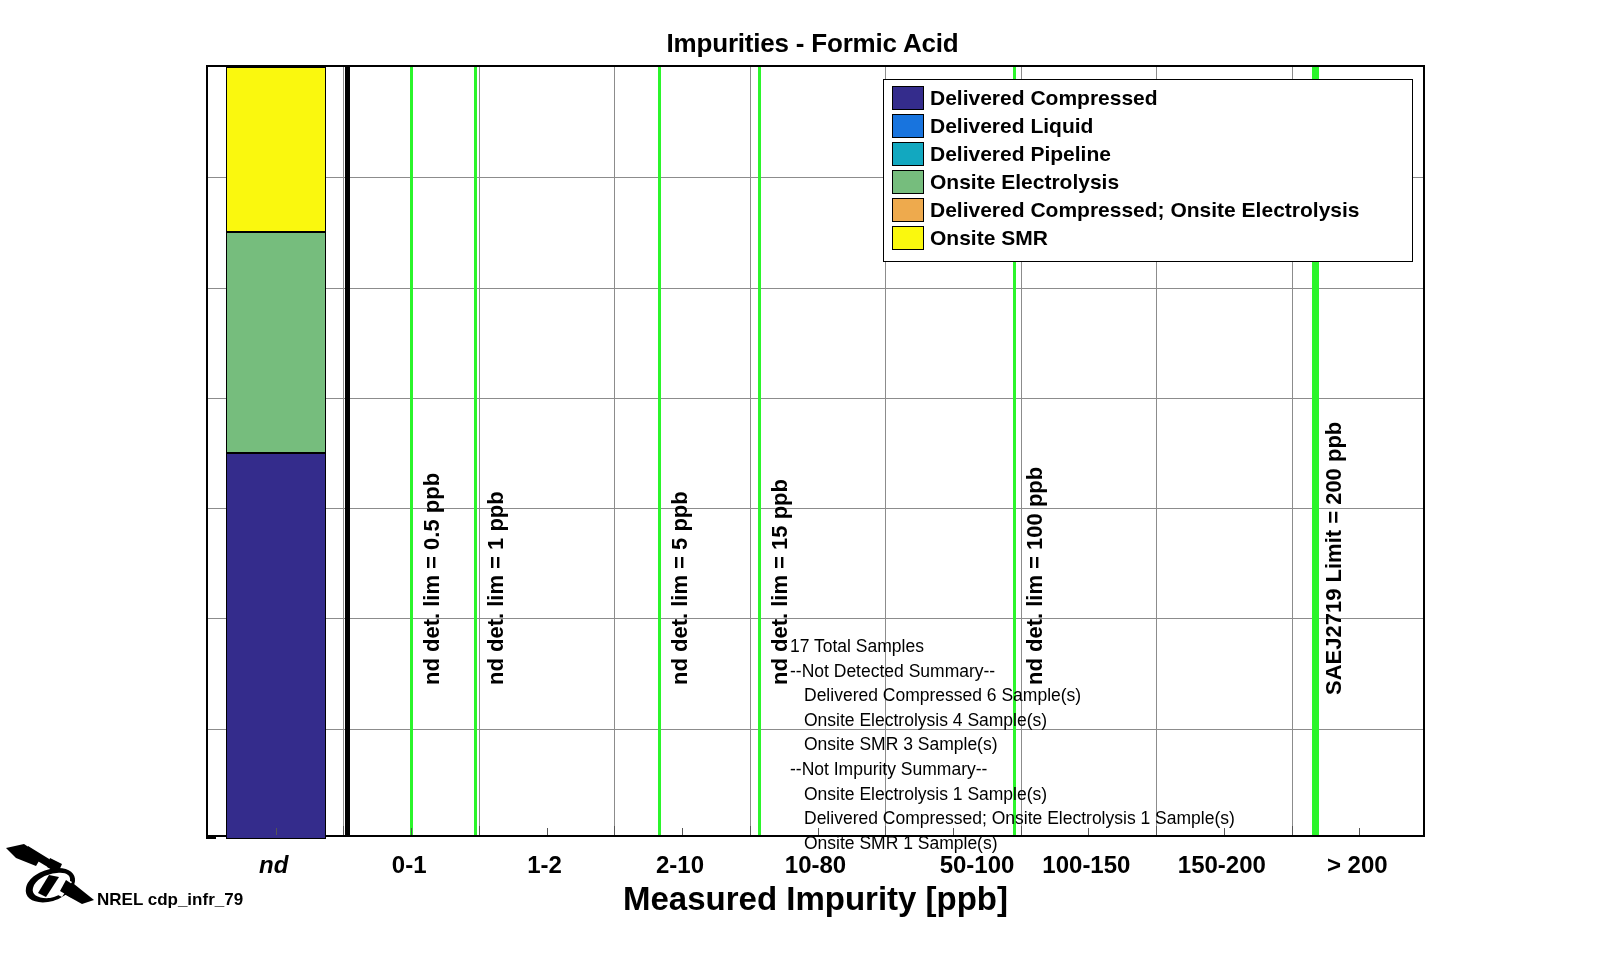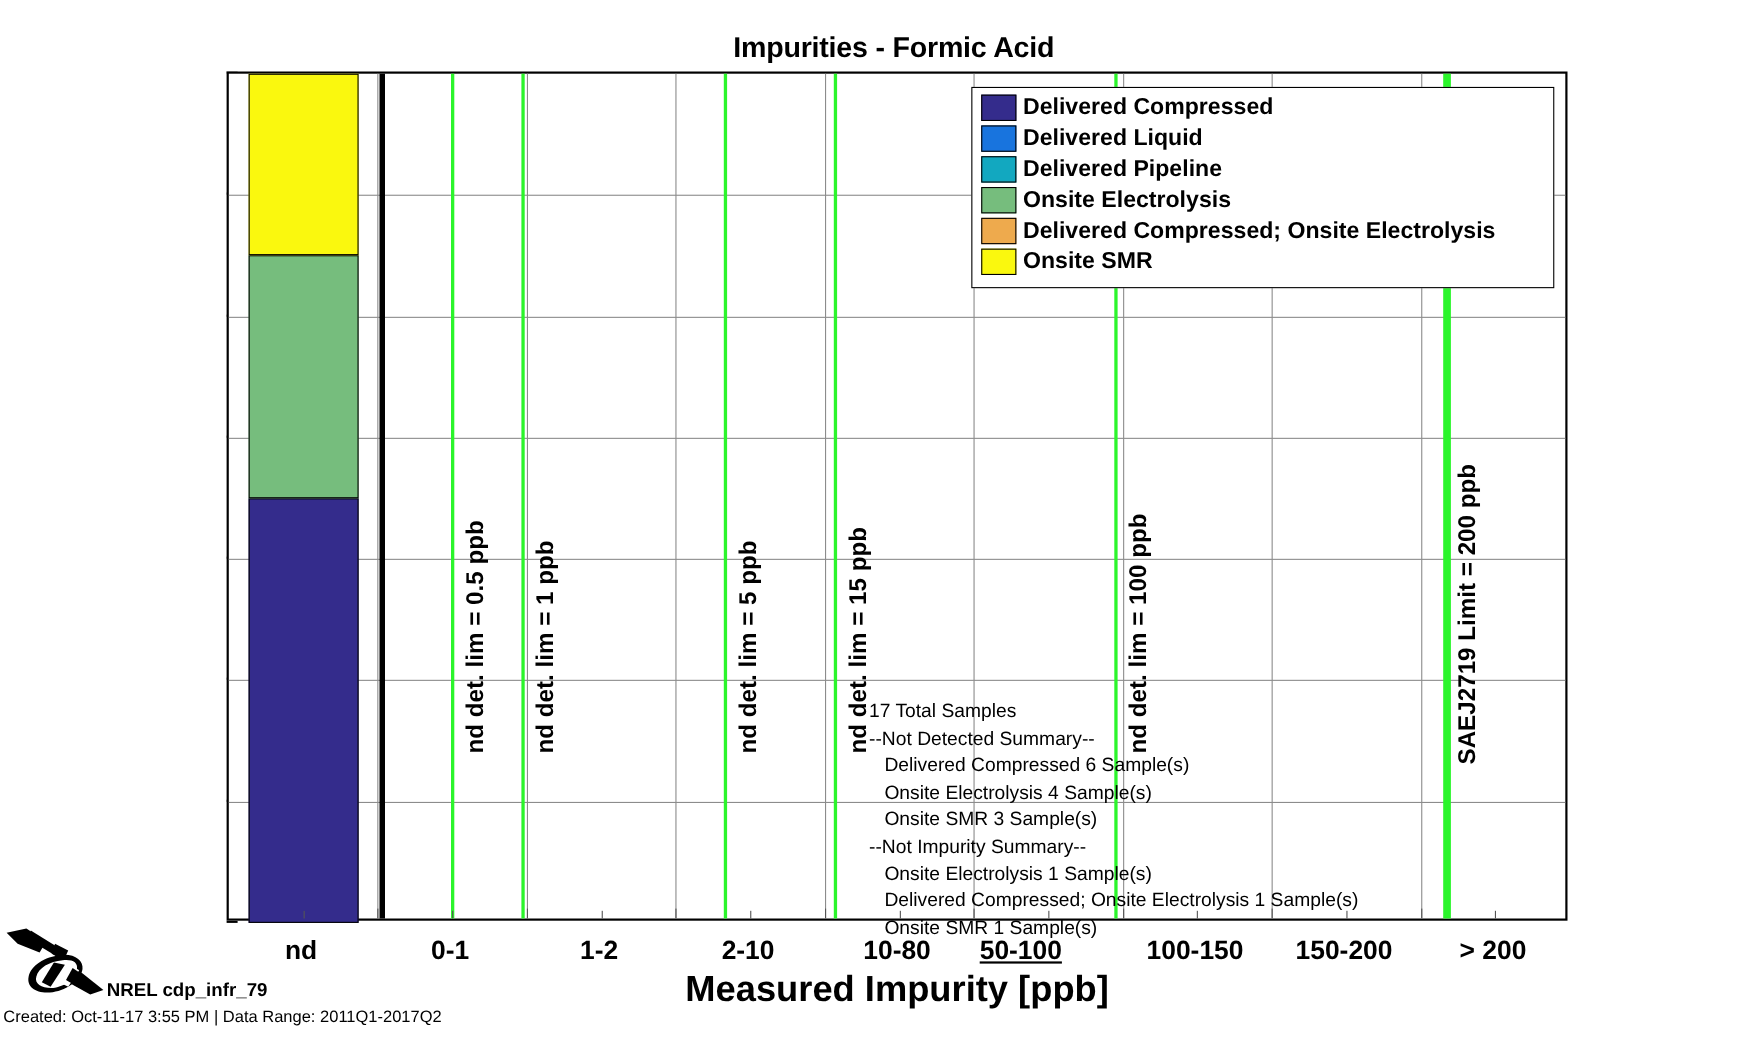--- a/index.html
+++ b/index.html
@@ -99,26 +99,26 @@
       <div class="y-tick-label" style="top: 269.571px;">10</div>
       <div class="y-tick-mark" style="left: 206px; top: 285.571px;"></div>
       <div class="y-tick-label" style="top: 159.286px;">12</div>
       <div class="y-tick-mark" style="left: 206px; top: 175.286px;"></div>
       <div class="y-tick-label" style="top: 49px;">14</div>
       <div class="y-tick-mark" style="left: 206px; top: 65px;"></div>
     </div>
 
   <div id="x-axis-label">Measured Impurity [ppb]</div>
   <div id="x-ticks">
-      <div class="x-tick-label" style="left: 273.722px;">nd</div>
+      <div class="x-tick-label" style="left: 273.722px; font-style: italic;">nd</div>
       <div class="x-tick-label" style="left: 409.167px;">0-1</div>
       <div class="x-tick-label" style="left: 544.611px;">1-2</div>
       <div class="x-tick-label" style="left: 680.056px;">2-10</div>
       <div class="x-tick-label" style="left: 815.5px;">10-80</div>
-      <div class="x-tick-label" style="left: 928px; text-decoration: underline;">50-100</div>
+      <div class="x-tick-label" style="left: 977px;">50-100</div>
       <div class="x-tick-label" style="left: 1086.39px;">100-150</div>
       <div class="x-tick-label" style="left: 1221.83px;">150-200</div>
       <div class="x-tick-label" style="left: 1357.28px;">&gt; 200</div>
     </div>
 
   <div id="plot-area">
     <div id="gridlines">
         <div class="grid-v" style="left: 135.444px;"></div>
         <div class="grid-v" style="left: 270.889px;"></div>
         <div class="grid-v" style="left: 406.333px;"></div>
@@ -225,16 +225,15 @@
         <path d="M48 16 L60 22 L56 31 L45 25 Z"></path>
         <path d="M72 42 L92 58 L80 62 L62 52 Z"></path>
         <path d="M54 26 C38 28 26 36 24 46 C22 56 32 62 46 60 C60 58 72 48 73 39 C74 31 66 25 54 26 Z" fill="#000"></path>
         <path d="M55 31 C43 32 33 38 31 46 C29 53 37 57 48 56 C59 54 68 46 68 39 C69 33 64 30 55 31 Z" fill="#fff"></path>
         <path d="M47 33 L57 35 L44 55 L36 51 Z" fill="#000"></path>
         <path d="M60 34 L70 40 L60 55 L50 50 Z" fill="#fff"></path>
         <path d="M64 38 L76 46 L70 56 L58 49 Z" fill="#000"></path>
       </g>
     </svg>
     <div id="nrel-tag">NREL cdp_infr_79</div>
-    <div id="created-line">Created: Oct-11-17  3:55 PM | Data Range: 2011Q1-2017Q2</div>
   </div>
 
 </div>
 
 </body></html>

